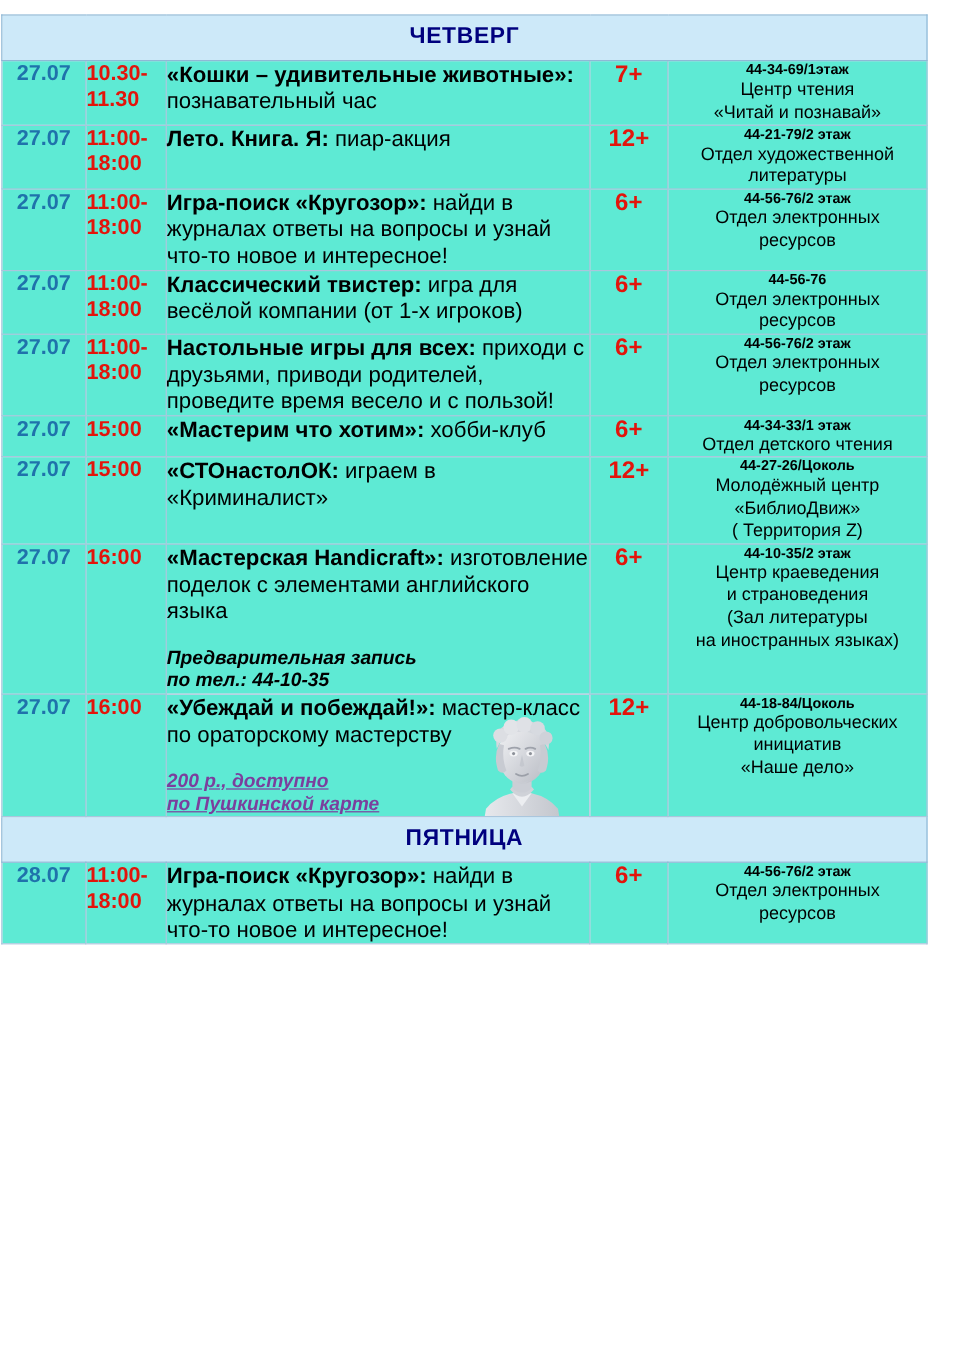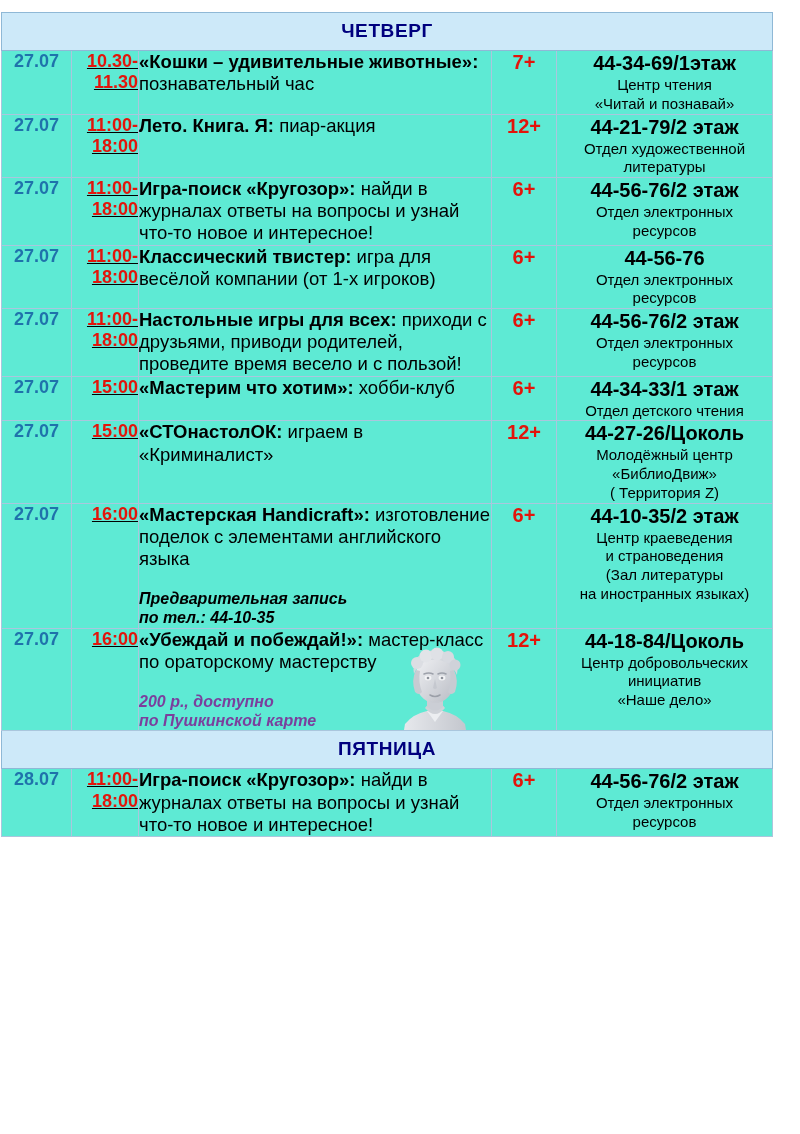--- a/index.html
+++ b/index.html
@@ -62,23 +62,22 @@
     text-align: center;
     padding-top: 9px;
   }
   .date-text {
     color: #1f72ab;
     font-weight: bold;
     font-size: 18px;
   }
 
   td.time {
-    text-align: right;
+    text-align: left;
     padding-top: 9px;
-    text-decoration: underline;
   }
   .time-text {
     color: #e3140b;
     font-weight: bold;
     font-size: 18px;
     line-height: 1.18;
     white-space: pre-line;
   }
 
   td.title {
@@ -98,40 +97,40 @@
   .title-note {
     display: block;
     margin-top: 19px;
     font-weight: bold;
     font-style: italic;
     font-size: 16px;
     line-height: 1.2;
     white-space: pre-line;
   }
   .title-note.plain { color: #000000; }
-  .title-note.purple { color: #7b3f9d; }
+  .title-note.purple { color: #7b3f9d; text-decoration: underline; }
 
   td.age {
     text-align: center;
     vertical-align: middle;
   }
   .age-text {
     color: #e3140b;
     font-weight: bold;
     font-size: 20px;
   }
 
   td.venue {
     text-align: center;
     vertical-align: middle;
     padding: 6px 4px;
   }
   .venue-phone {
     font-weight: bold;
-    font-size: 20px;
+    font-size: 12px;
     color: #000000;
     line-height: 1.25;
   }
   .venue-place {
     font-size: 15px;
     color: #000000;
     line-height: 1.25;
     white-space: pre-line;
   }
 

